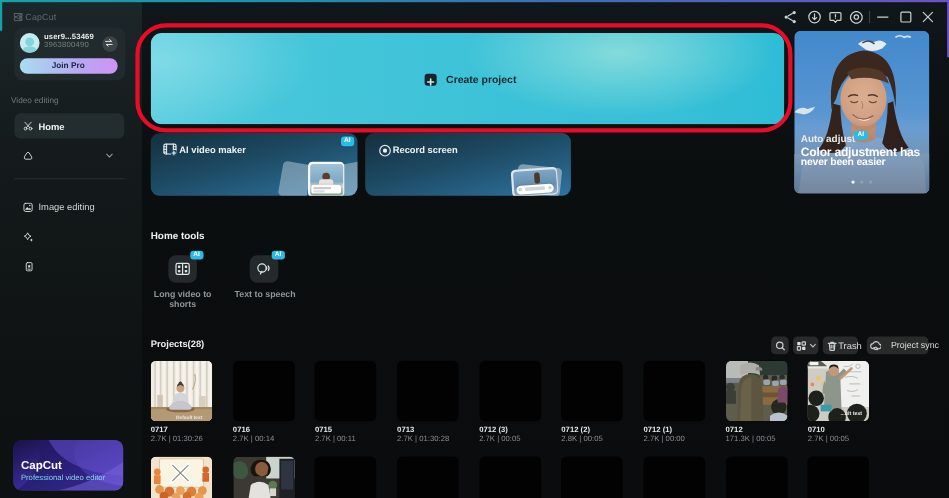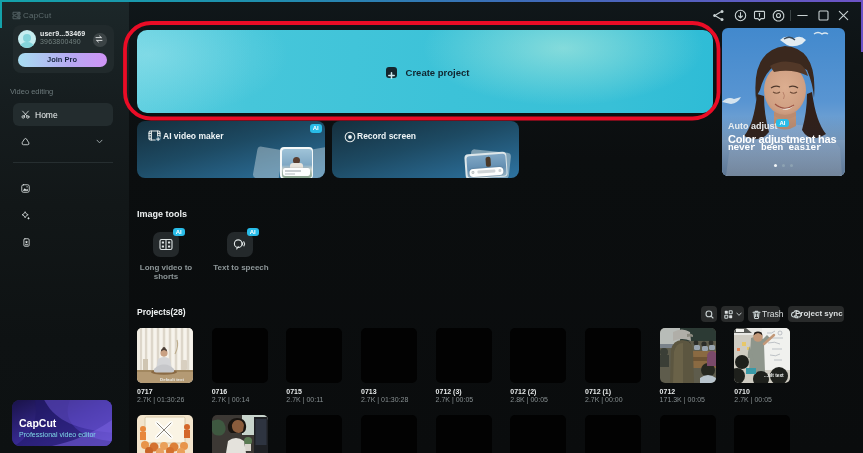--- a/index.html
+++ b/index.html
@@ -16,42 +16,42 @@
 .avatar { left:18px; top:30px; width:18px; height:18px; border-radius:50%; background:#c5edf0; overflow:hidden; }
 .av-head { left:5px; top:3.5px; width:8px; height:8px; border-radius:50%; background:#84d4da; position:absolute; }
 .av-body { left:2px; top:12px; width:14px; height:10px; border-radius:50%; background:#84d4da; position:absolute; }
 .uname { left:40px; top:29.5px; font-size:7px; font-weight:bold; color:#e9eded; letter-spacing:.1px; }
 .uid { left:40px; top:38px; font-size:7px; color:#72807f; letter-spacing:.2px; }
 .switchbtn { left:93px; top:33px; width:13.5px; height:13.5px; border-radius:50%; background:#3b4345; }
 .joinpro { left:17.5px; top:53px; width:89px; height:13.5px; border-radius:7px; background:linear-gradient(90deg,#a8ddf1 0%,#b7a8f2 60%,#cf93f6 100%); color:#17243f; font-size:7.5px; font-weight:bold; text-align:center; line-height:13.5px; }
 .veclabel { left:10px; top:86.5px; font-size:7.5px; color:#6d7a7c; }
 .navitem { left:13px; width:100px; height:23px; border-radius:6px; color:#cfd6d6; font-size:8.5px; }
 .navitem .txt { position:absolute; left:22px; top:6.5px; }
-.nav-home { top:103px; background:#232c2e; color:#f0f4f4; font-weight:normal; }
+.nav-home { top:103px; background:#232c2e; color:#f0f4f4; font-weight:bold; }
 .nav-spaces { top:131px; }
 .divider { left:13px; top:162px; width:100px; height:1px; background:#262e30; }
 .nav-image { top:176px; }
 .nav-ai { top:203px; }
 .nav-mkt { top:230px; }
 .bottomcard { left:12px; top:400px; width:100px; height:46px; border-radius:8px; background:linear-gradient(125deg,#251d66 0%,#3b2d92 35%,#5342b8 65%,#6753cc 100%); overflow:hidden; }
 .bc-title { position:absolute; left:7px; top:17px; font-size:10.5px; font-weight:bold; color:#fff; }
 .bc-sub { position:absolute; left:7px; top:31px; font-size:7px; color:#7fd8e8; }
 .banner { left:137px; top:30px; width:576px; height:82.5px; border-radius:10px; background:radial-gradient(ellipse 195px 80px at 74% 22%, rgba(186,238,222,.58), rgba(186,238,222,0) 72%),radial-gradient(ellipse 200px 90px at 2% 30%, rgba(210,245,245,.30), rgba(210,245,245,0) 70%),linear-gradient(95deg,#5ecfe0 0%,#46c6da 20%,#3cc2d8 55%,#38c0d7 82%,#2ebcd6 100%); }
 .bannerinner { position:absolute; left:0; top:0; width:100%; height:100%; display:flex; align-items:center; justify-content:center; padding-top:2px; padding-left:5px; }
 .plusbox { width:11px; height:11px; background:#15262e; border-radius:3px; position:relative; }
 .cptext { color:#10242e; font-size:9.5px; font-weight:bold; margin-left:9px; }
 .card { top:121px; height:57px; border-radius:8px; background:linear-gradient(165deg,#152f3d 0%,#1d4a63 45%,#2e74a2 100%); overflow:hidden; }
 .card1 { left:137px; width:188px; }
 .card2 { left:332px; width:187px; }
 .cardtitle { position:absolute; top:10px; color:#eef4f6; font-size:8.5px; font-weight:bold; }
 .aibadge { position:absolute; background:#29bce8; border-radius:3px; color:#fff; font-weight:bold; font-size:6px; text-align:center; width:12.5px; height:8.5px; line-height:9px; }
 .promo { left:722px; top:28px; width:123px; height:148px; border-radius:6px; overflow:hidden; }
 .pr-title { position:absolute; left:6px; top:92.5px; color:#e8edf0; font-size:9px; font-weight:bold; }
 .pr-line1 { position:absolute; left:6px; top:104.5px; color:#fff; font-size:11px; font-weight:bold; letter-spacing:-.2px; }
-.pr-line2 { position:absolute; left:6px; top:114px; color:#fff; font-size:9.5px; font-weight:bold; letter-spacing:-.2px;font-family:Liberation Mono, monospace; }
+.pr-line2 { position:absolute; left:6px; top:114px; color:#fff; font-size:9.5px; font-weight:bold; letter-spacing:-.2px; }
 .pr-dots { position:absolute; left:0; top:136px; width:100%; text-align:center; line-height:0; font-size:0; }
 .pr-dots span { display:inline-block; width:3px; height:3px; border-radius:50%; background:#8da2b2; margin:0 2.5px; }
 .pr-dots span.on { background:#f2f5f7; }
 .mt-title { left:137px; top:208.5px; font-size:9px; font-weight:bold; color:#eef1f1; }
 .toolbox { top:232px; width:26px; height:25px; border-radius:7px; background:#24292b; }
 .toollabel { top:262.5px; width:76px; text-align:center; color:#8d9698; font-size:8px; font-weight:bold; line-height:9px; }
 .pj-title { left:137px; top:306.5px; font-size:8.5px; font-weight:bold; color:#eef1f1; }
 .btn { top:306px; height:16px; background:#292b2b; border-radius:4px; color:#dadedf; font-size:8.5px; line-height:16px; white-space:nowrap; }
 .thumb { width:56px; height:55px; border-radius:5px; background:#020202; overflow:hidden; }
 .pname { font-size:7px; font-weight:bold; color:#e6e9e9; }
@@ -124,20 +124,23 @@
       <circle cx="9" cy="9.2" r="1.7" class="icw"></circle>
     <path d="M2.2 1.5 L8.2 8.2 M9.8 1.5 L3.8 8.2" class="icw"></path>
   </svg>
   <svg class="abs" style="left:21px;top:136.5px;" width="9" height="9" viewBox="0 0 12 12">
     <path d="M4.8 2.5 Q6 1.2 7.2 2.5 L10.5 7.8 Q11.2 10.3 8.8 10.3 H3.2 Q0.8 10.3 1.5 7.8 Z" class="icw" stroke-width="1.05"></path>
   </svg>
   <svg class="abs" style="left:96px;top:139px;" width="7" height="5" viewBox="0 0 7 5">
       <path d="M1 1.2 L3.5 3.8 L6 1.2" stroke="#97a1a2" stroke-width="1" fill="none" stroke-linecap="round"></path>
     </svg>
   <div class="abs divider"></div>
+  <div class="abs navitem nav-image">
+      <span class="txt">Image editing</span>
+    </div>
   <svg class="abs" style="left:21px;top:183.5px;" width="9" height="9" viewBox="0 0 12 12">
     <rect x="1" y="1" width="10" height="10" rx="2.2" class="icw"></rect>
     <path d="M2.2 9 L5 5.6 L7 7.8 L8.4 6.4 L9.8 9 Z" fill="#dfe5e5" stroke="none"></path>
     <circle cx="8.1" cy="3.8" r="0.95" fill="#dfe5e5" stroke="none"></circle>
   </svg>
   <svg class="abs" style="left:21px;top:210.5px;" width="9" height="9" viewBox="0 0 12 12">
     <path d="M5.5 0.9 Q6.3 4.2 9.6 5 Q6.3 5.8 5.5 9.1 Q4.7 5.8 1.4 5 Q4.7 4.2 5.5 0.9 Z" fill="none" stroke="#dfe5e5" stroke-width="1.05"></path>
     <path d="M10 7.8 Q10.3 9.4 11.9 9.7 Q10.3 10 10 11.6 Q9.7 10 8.1 9.7 Q9.7 9.4 10 7.8 Z" fill="#dfe5e5"></path>
   </svg>
   <svg class="abs" style="left:21.5px;top:237.5px;" width="9" height="9" viewBox="0 0 12 12">
@@ -260,21 +263,21 @@
       <path d="M52 84 q11 6 22 0 l0 4 q-11 6 -22 0 Z" fill="#b9896c" opacity=".6"></path>
     </svg>
     <div style="position:absolute;left:0;bottom:0;width:100%;height:60px;background:linear-gradient(180deg,rgba(25,35,55,0),rgba(25,35,55,.42));"></div>
     <div class="pr-title">Auto adjust</div>
     <div class="aibadge" style="left:54px;top:91px;width:13px;height:8px;line-height:8.5px;font-size:6px;">AI</div>
     <div class="pr-line1">Color adjustment has</div>
     <div class="pr-line2">never been easier</div>
     <div class="pr-dots" style="top:135.5px;"><span class="on"></span><span></span><span></span></div>
   </div>
 
-  <div class="abs mt-title">Image tools</div>
+  <div class="abs mt-title">Home tools</div>
   <div class="abs toolbox" style="left:153px;"></div>
   <svg class="abs" style="left:159px;top:238px;" width="14" height="13" viewBox="0 0 14 13">
     <rect x="1" y="1.5" width="12" height="10" rx="1.6" class="icw"></rect>
     <path d="M7 1.5 v10" class="icw" stroke-width="0.9"></path>
     <rect x="2.8" y="3.4" width="2.2" height="2.2" rx="0.4" fill="#dfe5e5"></rect>
     <rect x="2.8" y="7.4" width="2.2" height="2.2" rx="0.4" fill="#dfe5e5"></rect>
     <rect x="9" y="3.4" width="2.2" height="2.2" rx="0.4" fill="#dfe5e5"></rect>
     <rect x="9" y="7.4" width="2.2" height="2.2" rx="0.4" fill="#dfe5e5"></rect>
   </svg>
   <div class="abs aibadge" style="left:172.5px;top:227.5px;">AI</div>
@@ -303,21 +306,21 @@
     <rect x="5.2" y="5.2" width="3" height="3" rx="0.6" fill="#dadedf"></rect>
   </svg>
   <svg class="abs" style="left:736px;top:312px;" width="6" height="5" viewBox="0 0 6 5">
       <path d="M0.8 1 L3 3.4 L5.2 1" stroke="#b8bec0" stroke-width="1" fill="none" stroke-linecap="round"></path>
     </svg>
   <div class="abs btn" style="left:748px;width:32px;"><span style="margin-left:14px;">Trash</span></div>
   <svg class="abs" style="left:752px;top:310px;" width="9" height="9" viewBox="0 0 9 9">
     <path d="M1 2.2 h7 M3.2 2.2 v-1 h2.6 v1 M2 2.2 l0.5 5.6 a0.8 0.8 0 0 0 0.8 0.7 h2.4 a0.8 0.8 0 0 0 0.8 -0.7 l0.5 -5.6" class="ic" stroke-width="0.85"></path>
     <path d="M3.6 3.8 v2.6 M5.4 3.8 v2.6" class="ic" stroke-width="0.85"></path>
   </svg>
-  <div class="abs btn" style="left:788px;width:56px;font-size:8px;"><span style="margin-left:7px;font-weight:bold;">Project sync</span></div>
+  <div class="abs btn" style="left:788px;width:56px;font-size:8px;"><span style="margin-left:22px;">Project sync</span></div>
   <svg class="abs" style="left:791px;top:310px;" width="10" height="9" viewBox="0 0 10 9">
     <path d="M2.9 7 a2.3 2.3 0 0 1 -0.2 -4.6 a3 3 0 0 1 5.7 0.5 a2 2 0 0 1 -0.6 4.0" class="ic" stroke-width="0.9"></path>
     <path d="M3.4 5.9 a1.8 1.8 0 0 0 3.4 0.9 M6.9 7.9 a1.8 1.8 0 0 0 -3.3 -1.2" class="ic" stroke-width="0.85"></path>
   </svg>
 
   <div class="abs thumb" style="left:137.0px;top:328px;"><svg width="56" height="55" viewBox="0 0 56 55">
 <rect width="56" height="55" fill="#eae6dc"></rect>
 <rect x="0" y="0" width="56" height="42" fill="#f0ece2"></rect>
 <g stroke="#d4cec0" stroke-width="1.4">
           <path d="M4 0 V42 M9 0 V42 M15 0 V42 M21 0 V42 M27 0 V42 M33 0 V42 M39 0 V42 M45 0 V42 M51 0 V42"></path>

